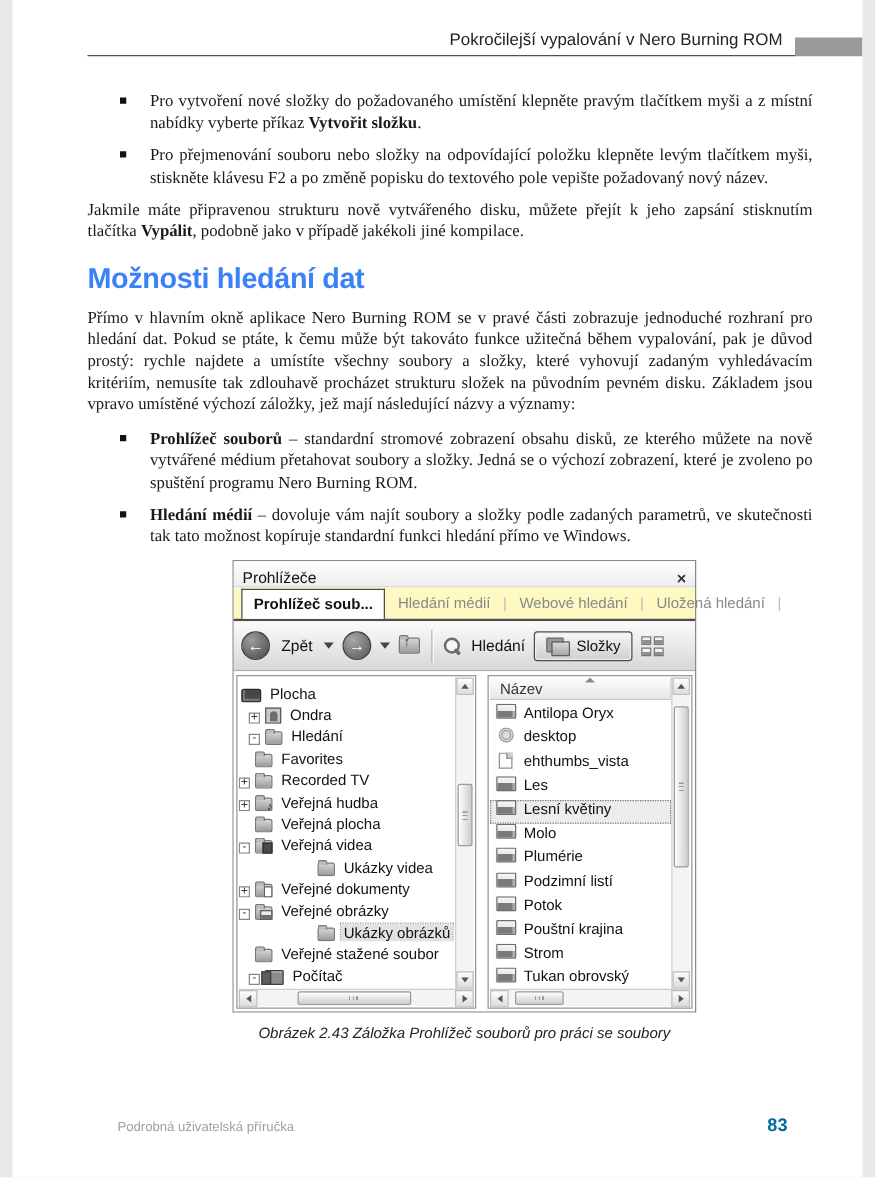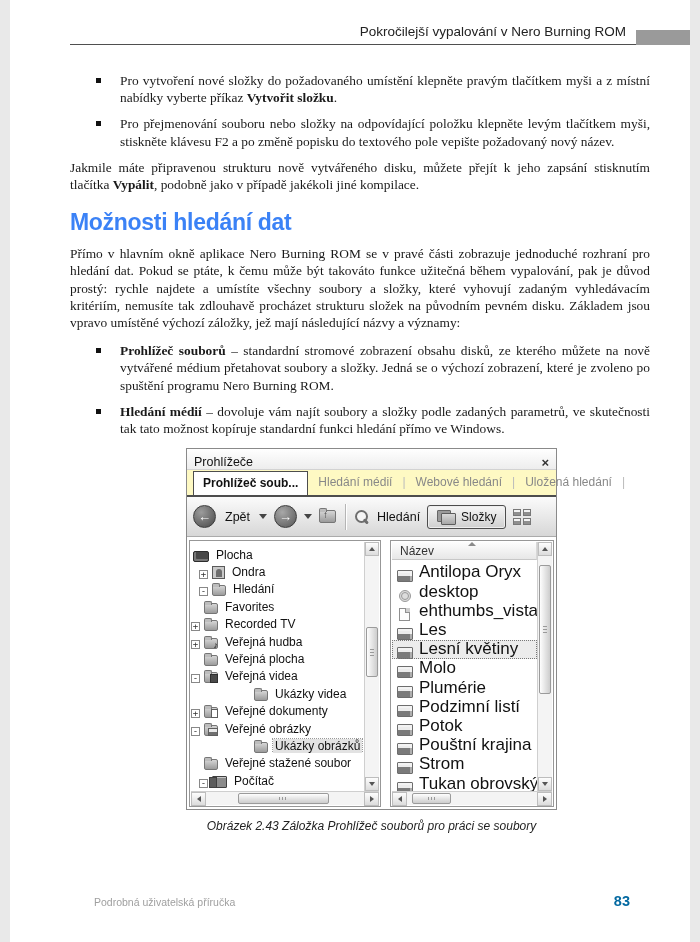--- a/index.html
+++ b/index.html
@@ -113,21 +113,21 @@
   .icn-user::after { content:""; position:absolute; left:3px; top:2px; width:6px; height:8px; background:#6e6e6e; border-radius:3px 3px 0 0; }
   .icn-computer { position:relative; width:15px; height:12px; flex:none; background:#8b8b8b; border:1px solid #3f3f3f; border-radius:1px; box-shadow:inset 1px 1px 0 #c6c6c6; }
   .icn-computer::after { content:""; position:absolute; left:-4px; bottom:-1px; width:6px; height:9px; background:#5c5c5c; border:1px solid #3f3f3f; }
 
   
   .lhead { position:absolute; top:1px; left:1px; right:16px; height:18px; background:linear-gradient(#fdfdfd,#e7e7e7);
            border-bottom:1px solid #c7c7c7; border-right:1px solid #d7d7d7; font-size:12px; color:#333; padding:2px 0 0 8px; }
   .sortcaret { position:absolute; top:1px; left:50%; margin-left:-4px; width:0; height:0;
                border-left:4px solid transparent; border-right:4px solid transparent; border-bottom:4px solid #8a8a8a; }
   .listwrap { position:absolute; top:19px; left:1px; right:16px; bottom:15px; overflow:hidden; padding-top:3px; }
-  .lrow { display:flex; align-items:flex-end; height:19.2px; padding:0 3px 0 5px; font-size:17px; white-space:nowrap; overflow:hidden; }
+  .lrow { display:flex; align-items:flex-start; height:19.2px; padding:0 3px 0 5px; font-size:12px; white-space:nowrap; overflow:hidden; }
   .lrow.sel { background:#ececec; outline:1px dotted #777; outline-offset:-1px; }
   .icn-img { width:16px; height:12px; flex:none; margin-right:6px; background:linear-gradient(#ececec 45%, #7a7a7a 45%); border:1px solid #6d6d6d; border-radius:1px; box-shadow:inset -2px 2px 0 rgba(255,255,255,.4); }
   .icn-gear { position:relative; width:12px; height:12px; flex:none; margin:0 8px 0 2px; border:3px double #9a9a9a; border-radius:50%; background:#dcdcdc; }
   .icn-file { position:relative; width:11px; height:13px; flex:none; margin:0 9px 0 2px; background:#fdfdfd; border:1px solid #8f8f8f; }
   .icn-file::after { content:""; position:absolute; right:-1px; top:-1px; width:4px; height:4px; background:#cfcfcf; border-left:1px solid #8f8f8f; border-bottom:1px solid #8f8f8f; }
 
   
   .caption { margin-top:9px; text-align:center; font-family:"Liberation Sans", sans-serif; font-style:italic; font-size:12px; color:#222; }
   .caption .capnum { font-weight:normal; }
   .pfoot { position:absolute; left:84px; right:60px; top:893px; display:flex; justify-content:space-between; align-items:baseline; }

